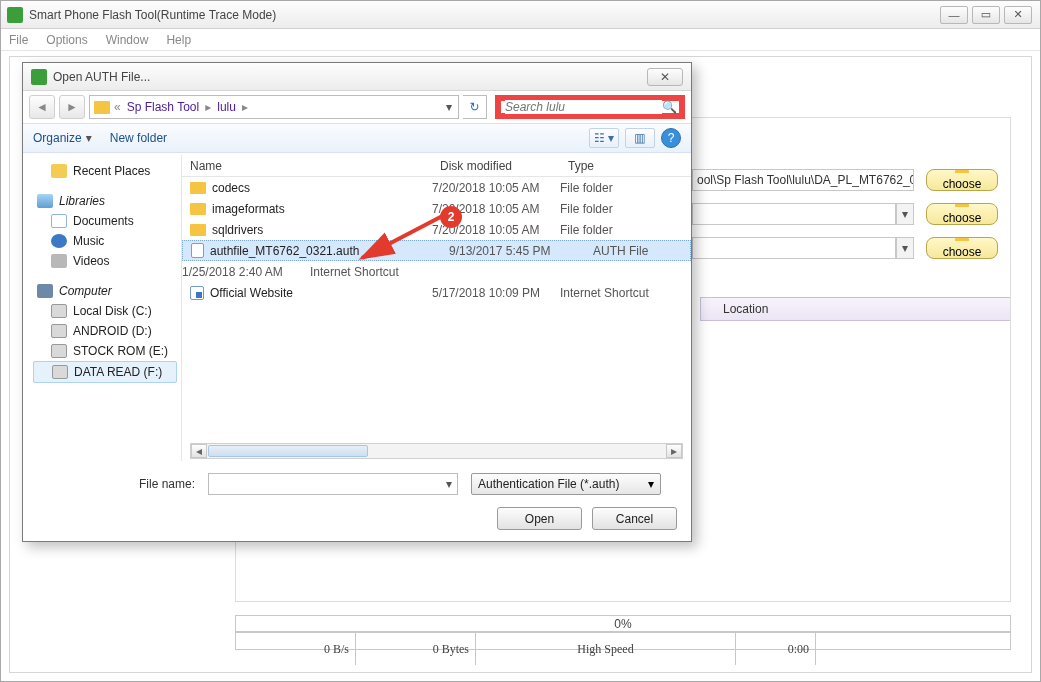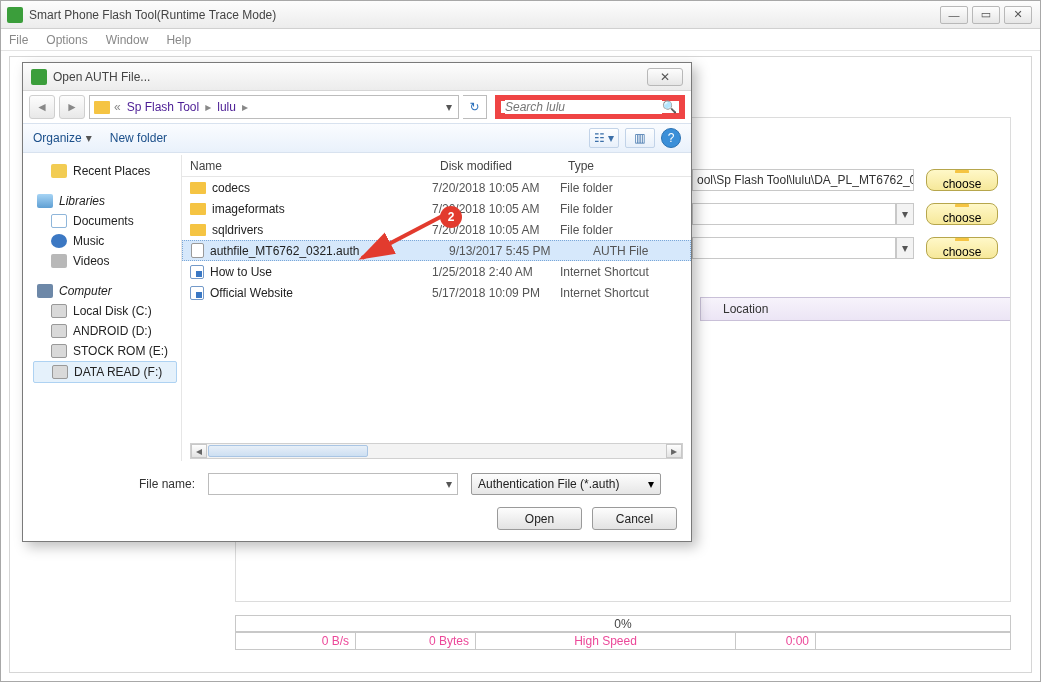--- a/index.html
+++ b/index.html
@@ -16,21 +16,21 @@
 .main-client { position: absolute; left: 8px; right: 8px; top: 55px; bottom: 8px; border: 1px solid #d6d6d6; background: #fff; }
 
 
 .bg-field { position: absolute; border: 1px solid #c8c8c8; background: #fff; height: 22px; display:flex; align-items:center; padding:0 4px; color:#333; overflow:hidden; white-space:nowrap; }
 .bg-choose { position: absolute; width: 72px; height: 22px; border: 1px solid #b6a64c; background: linear-gradient(#fff8c8,#f6e89a); display:flex; align-items:center; gap:4px; padding:0 6px; cursor:pointer; border-radius:8px;flex-direction:column; }
 .bg-choose .folder-ico { width:14px; height:11px; background:#f5c443; border-radius:1px; border-top:3px solid #f5c443; }
 .bg-dd { position:absolute; width:18px; height:22px; border:1px solid #c8c8c8; background:#f3f3f3; display:flex; align-items:center; justify-content:center; color:#555; cursor:pointer; }
 .bg-table { position:absolute; left:690px; top:240px; right:20px; height:24px; background:linear-gradient(#f7f3fb,#ece5f5); border:1px solid #c9c0d8; display:flex; align-items:center; padding:0 22px; color:#333; }
 .progress-strip { position:absolute; left:225px; right:20px; bottom:40px; height:17px; border:1px solid #c8c8c8; background:#fff; display:flex; align-items:center; justify-content:center; color:#444; }
 .status-cells { position:absolute; left:225px; right:20px; bottom:22px; height:18px; border:1px solid #c8c8c8; display:flex; }
-.status-cells > div { border-right:1px solid #c8c8c8; display:flex; align-items:center; justify-content:flex-end; padding:0 6px; color:#ec4899; }
+.status-cells > div { border-right:1px solid #c8c8c8; display:flex; align-items:center; justify-content:flex-end; padding:16px 6px; color:#404040;font-family:Liberation Serif, serif; }
 .status-cells > div:last-child { border-right:none; flex:1; }
 
 
 .dialog { position:absolute; left:22px; top:62px; width:670px; height:480px; background:#fff; border:1px solid #7a7a7a; box-shadow:5px 5px 12px rgba(0,0,0,.25); }
 .dlg-titlebar { height:28px; background:linear-gradient(#fdfdfd,#ececec); border-bottom:1px solid #d6d6d6; display:flex; align-items:center; padding:0 8px; }
 .dlg-titlebar .app-icon { width:16px;height:16px;background:#3b9e3b;border-radius:2px;margin-right:6px; }
 .dlg-titlebar .title { flex:1; color:#444; }
 .dlg-close { width:36px;height:18px;border:1px solid #b8b8b8;border-radius:3px;background:linear-gradient(#fdfdfd,#e6e6e6); display:flex;align-items:center;justify-content:center;color:#555;cursor:pointer; }
 
 .dlg-nav { height:32px; display:flex; align-items:center; gap:4px; padding:4px 6px; }
@@ -278,24 +278,20 @@
           </div>
           <div class="fl-row sel">
             <div class="c-name">
               <span class="ico file"></span>
               <span>authfile_MT6762_0321.auth</span>
             </div>
             <div class="c-date">9/13/2017 5:45 PM</div>
             <div class="c-type">AUTH File</div>
           </div>
           <div class="fl-row">
-            <div class="c-name">
-              <span class="ico ishort"></span>
-              <span>How to Use</span>
-            </div>
             <div class="c-date">1/25/2018 2:40 AM</div>
             <div class="c-type">Internet Shortcut</div>
           </div>
           <div class="fl-row">
             <div class="c-name">
               <span class="ico ishort"></span>
               <span>Official Website</span>
             </div>
             <div class="c-date">5/17/2018 10:09 PM</div>
             <div class="c-type">Internet Shortcut</div>

